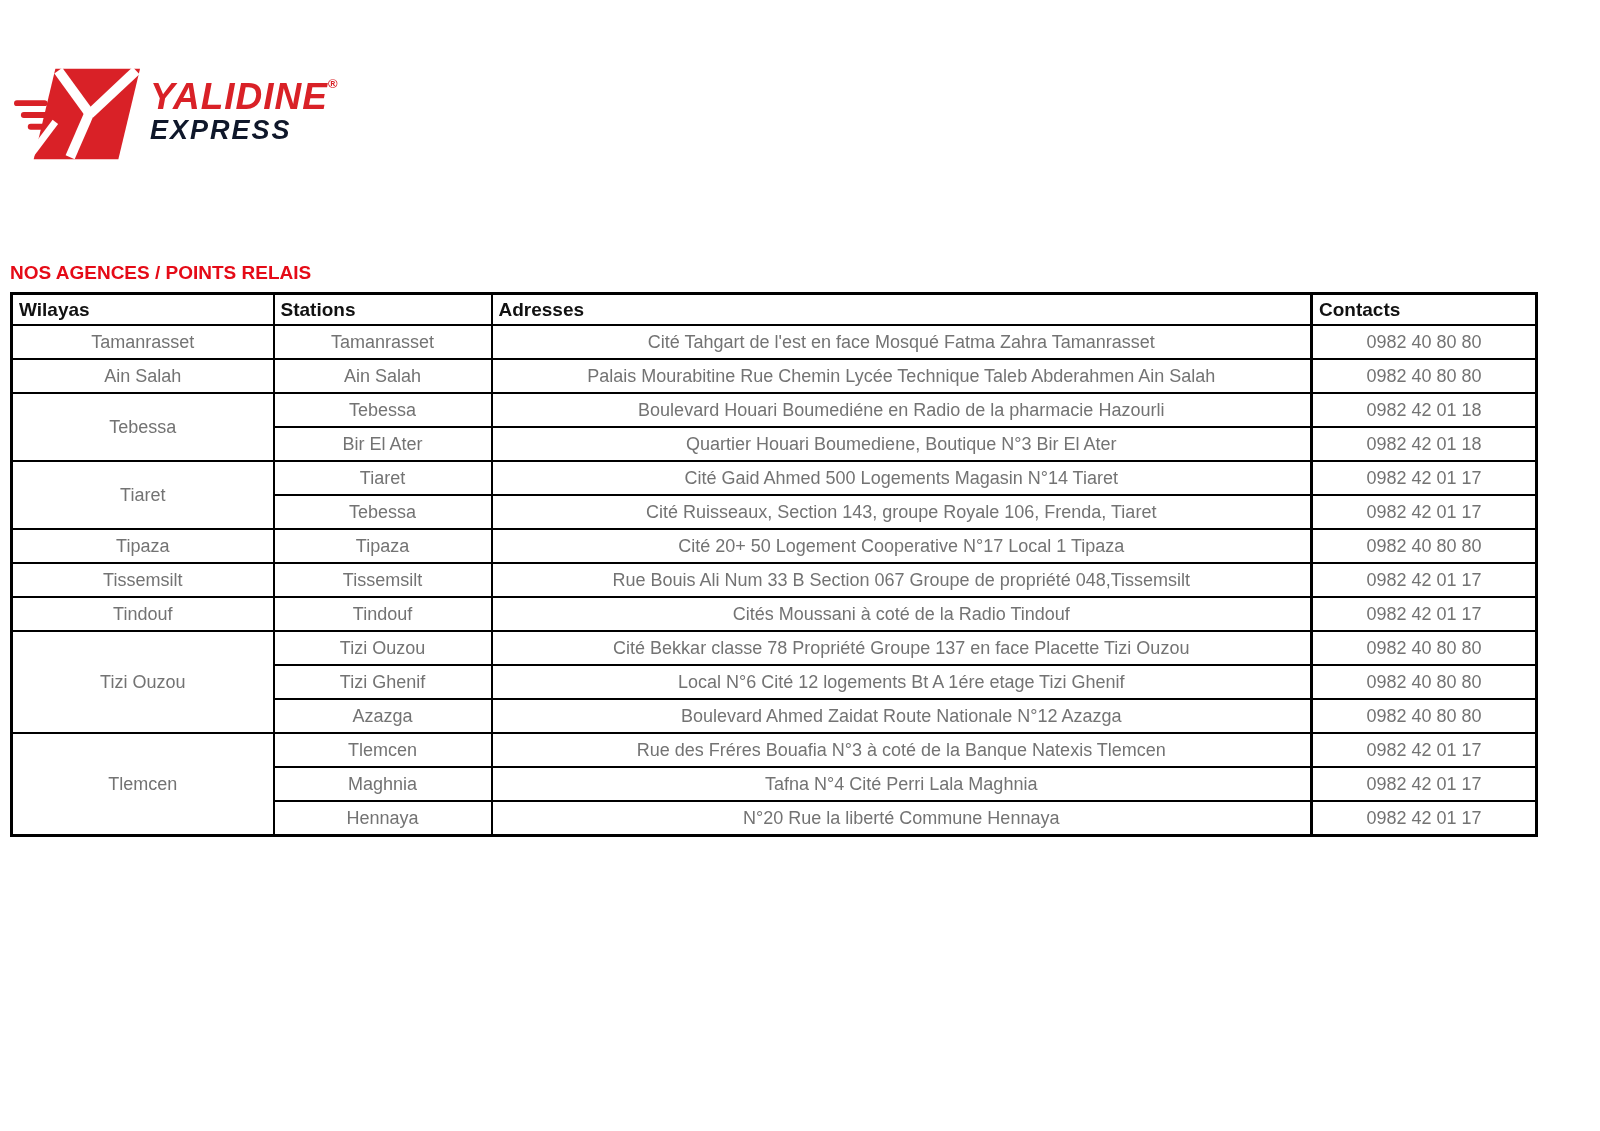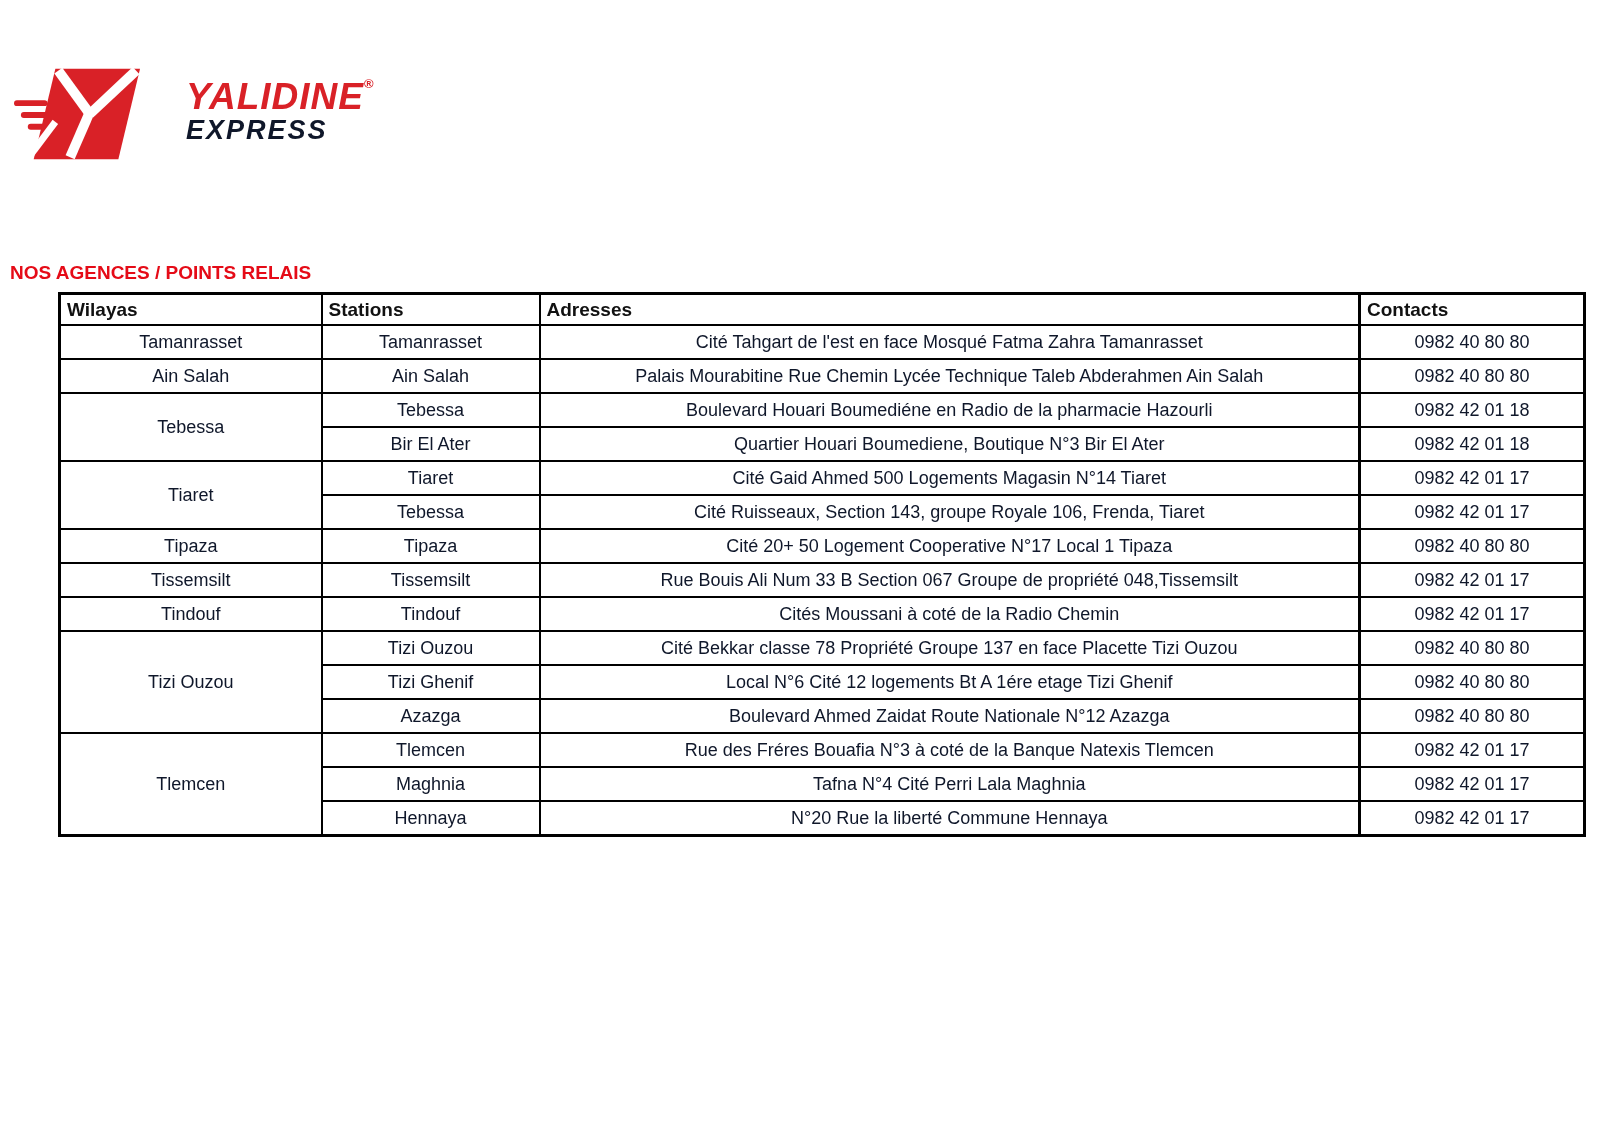--- a/index.html
+++ b/index.html
@@ -6,21 +6,21 @@
   body{
     width:1600px;height:1131px;
     background:#ffffff;
     font-family:"Liberation Sans", sans-serif;
     position:relative;
     overflow:hidden;
   }
   
   .logo{
     position:absolute;left:14px;top:62px;
-    display:flex;align-items:flex-start;gap:36px;
+    display:flex;align-items:flex-start;
   }
   .logo-icon{width:128px;height:104px;flex:0 0 auto;}
   .logo-text{margin-left:8px;padding-top:12px;}
   .brand-line{
     font-style:italic;font-weight:bold;
     font-size:37px;line-height:36px;letter-spacing:1px;
     color:#d92127;white-space:nowrap;
   }
   .brand-reg{
     font-size:13px;vertical-align:super;color:#d92127;
@@ -40,26 +40,26 @@
   
   .agences{
     position:absolute;left:10px;top:292px;
     width:1525px;
     border-collapse:collapse;
     table-layout:fixed;
   }
   .agences th,.agences td{
     border:2px solid #000;
     font-size:18px;
-    color:#0f172a;
+    color:#737373;
     overflow:hidden;
     white-space:nowrap;
     text-align:center;
   }
-  .agences{border:3px solid #000;margin-left:48px;}
+  .agences{border:3px solid #000;}
   .agences th{
     height:29px;
     text-align:left;
     padding:0 0 0 6px;
     font-size:19px;
     font-weight:bold;
     color:#111;
   }
   .agences td{height:32px;}
   .cell-center{text-align:center;padding:0 4px;}
@@ -154,21 +154,21 @@
     </tr>
     <tr>
       <td class="cell-center">Tissemsilt</td>
       <td class="cell-center">Tissemsilt</td>
       <td class="cell-left">Rue Bouis Ali Num 33  B Section 067 Groupe de propriété 048,Tissemsilt</td>
       <td class="cell-left contact-cell">0982 42 01 17</td>
     </tr>
     <tr>
       <td class="cell-center">Tindouf</td>
       <td class="cell-center">Tindouf</td>
-      <td class="cell-left">Cités Moussani à coté de la Radio Chemin</td>
+      <td class="cell-left">Cités Moussani à coté de la Radio Tindouf</td>
       <td class="cell-left contact-cell">0982 42 01 17</td>
     </tr>
     <tr>
       <td class="cell-center" rowspan="3">Tizi Ouzou</td>
       <td class="cell-center">Tizi Ouzou</td>
       <td class="cell-left">Cité Bekkar classe 78 Propriété Groupe 137  en face Placette Tizi Ouzou</td>
       <td class="cell-left contact-cell">0982 40 80 80</td>
     </tr>
     <tr>
       <td class="cell-center">Tizi Ghenif</td>

